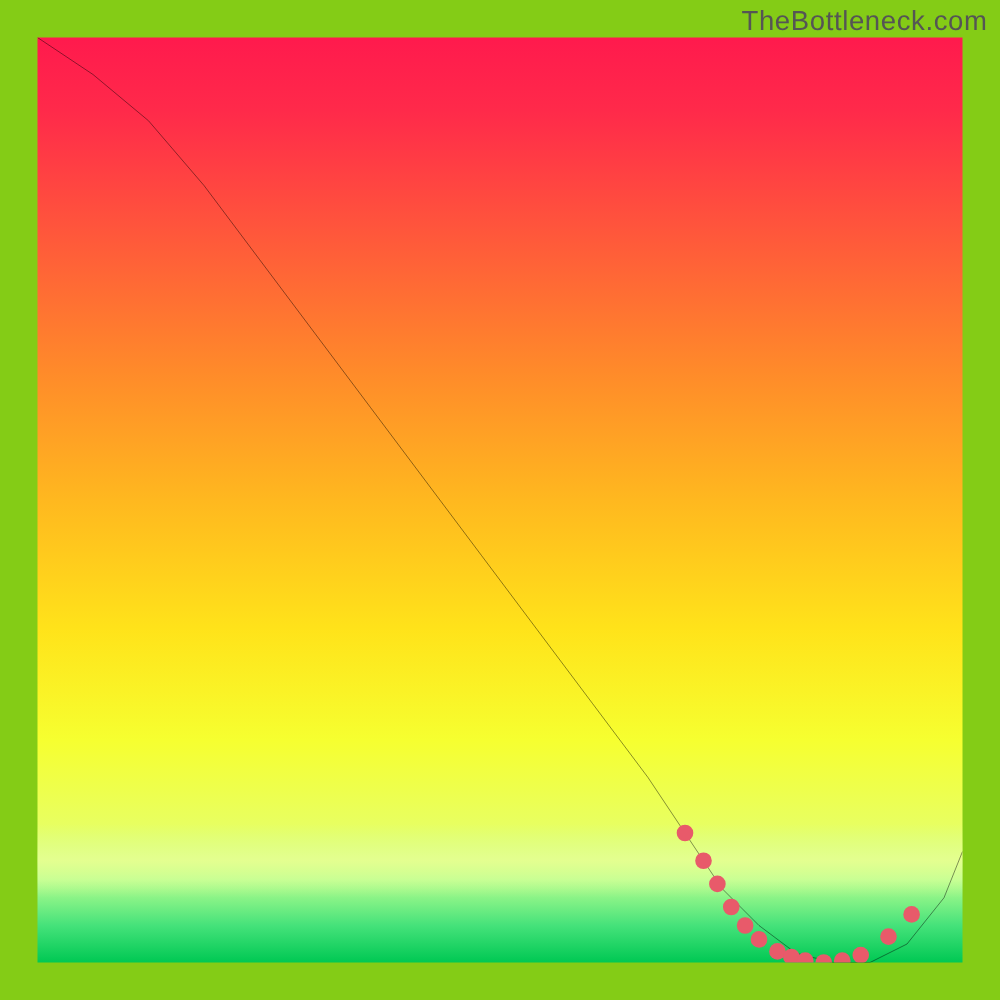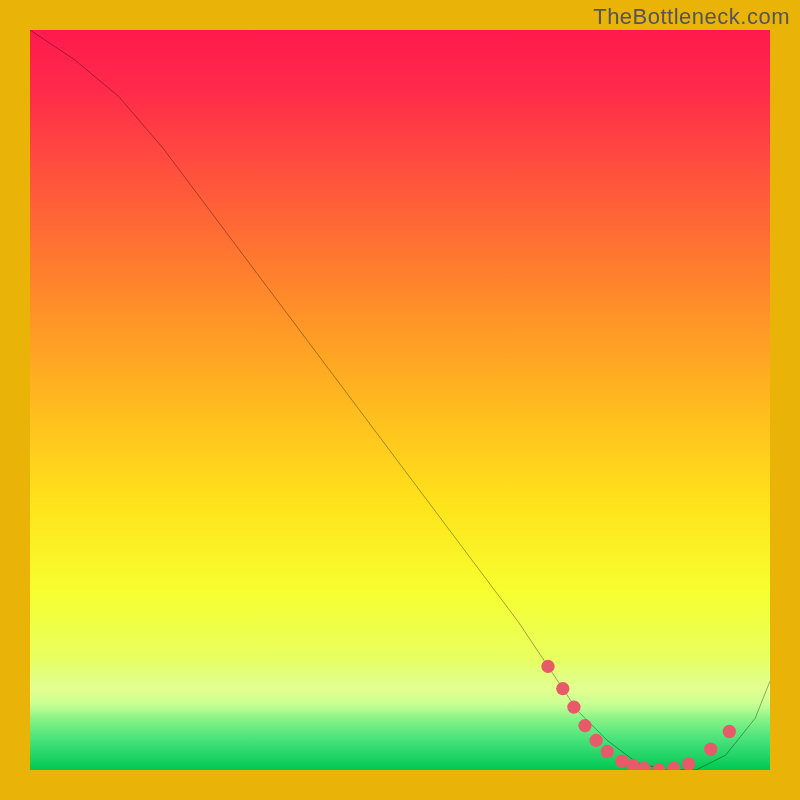--- a/index.html
+++ b/index.html
@@ -8,21 +8,21 @@
     width: 800px;
     height: 800px;
     background: #000;
     overflow: hidden;
     font-family: Arial, Helvetica, sans-serif;
   }
   .stage {
     position: relative;
     width: 800px;
     height: 800px;
-    background: #eab308;
+    background: #84cc16;
   }
   .watermark {
     position: absolute;
     top: 4px;
     right: 10px;
     font-size: 22px;
     color: #555;
     letter-spacing: 0.5px;
     user-select: none;
   }

